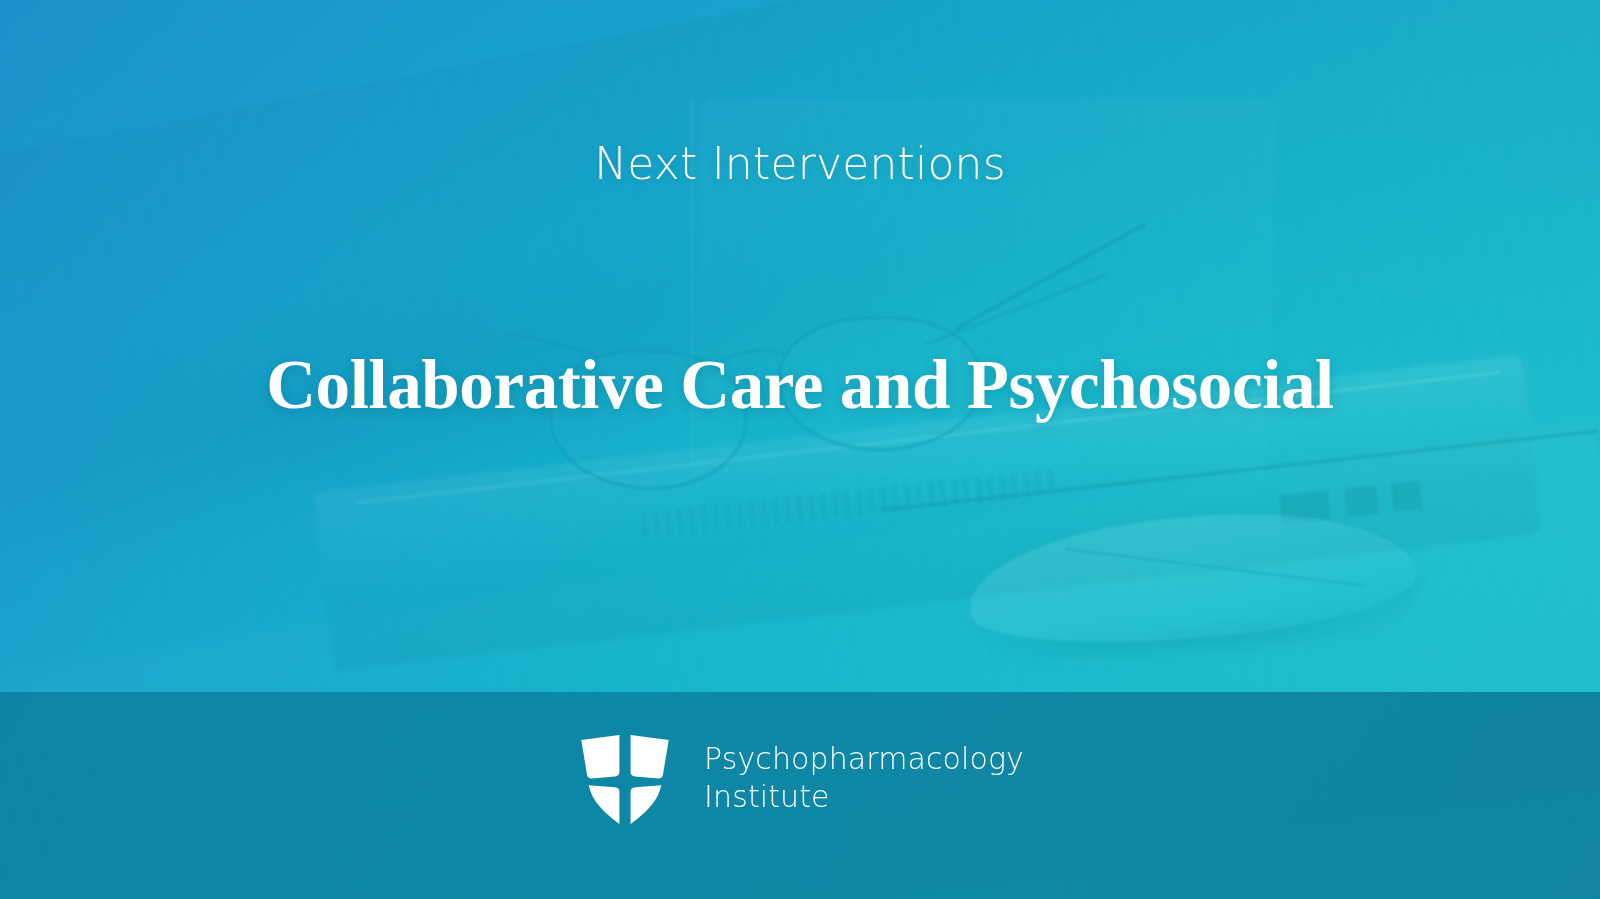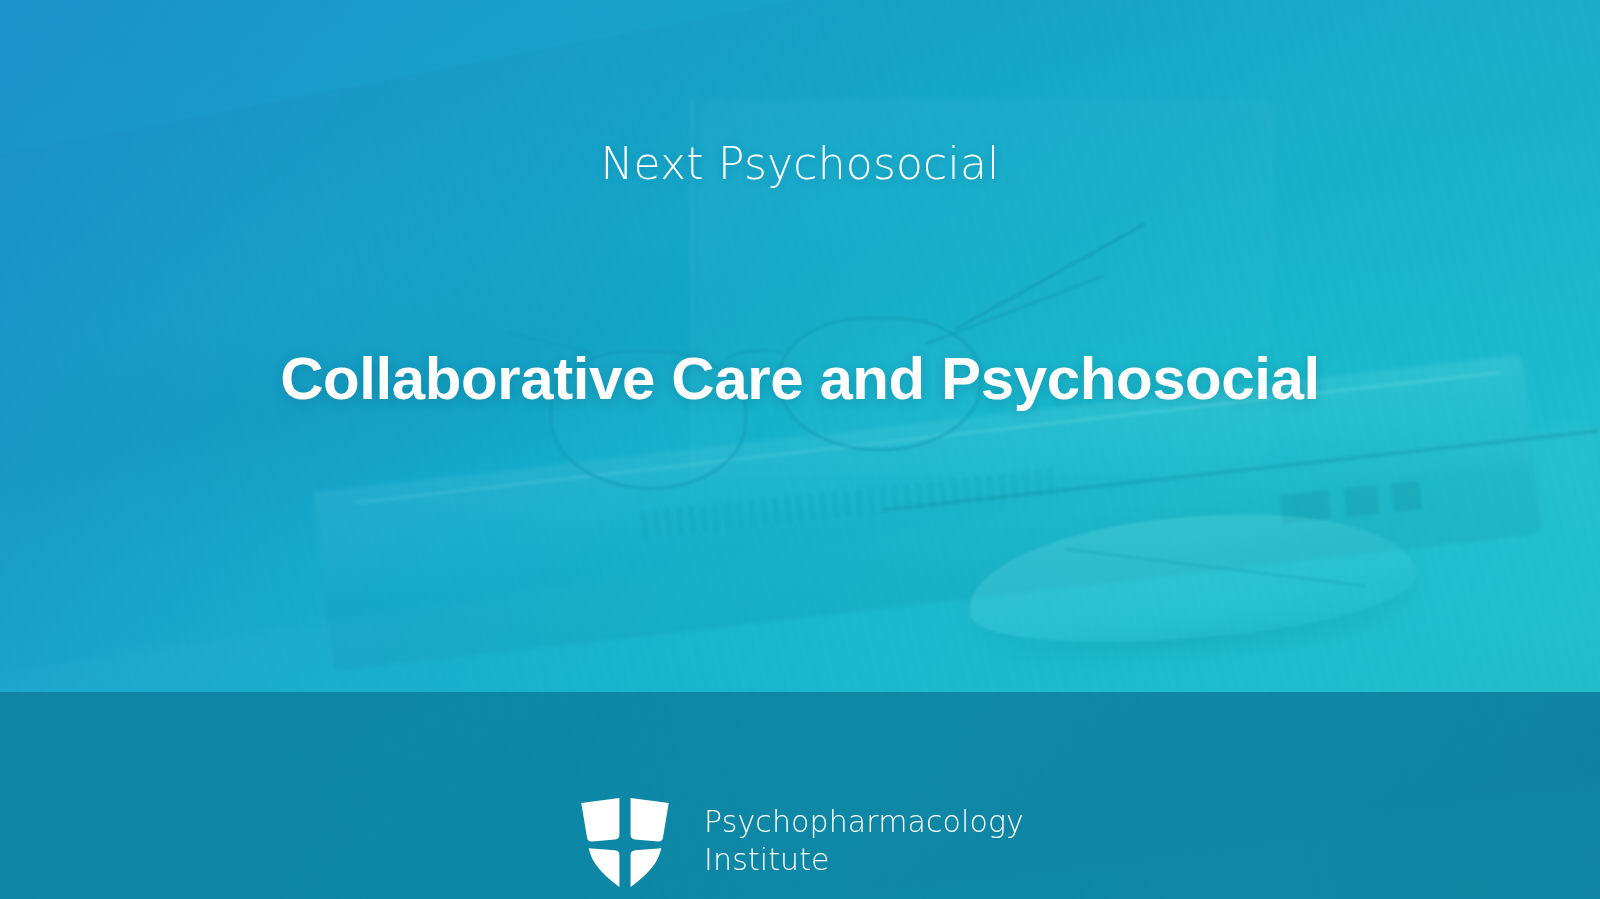--- a/index.html
+++ b/index.html
@@ -295,21 +295,21 @@
     background: rgba(6,92,126,0.22);
   }
 
   .footer-content {
     position: absolute;
     left: 0;
     right: 0;
     bottom: 0;
     height: 226px;
     display: flex;
-    align-items: flex-end;
+    align-items: center;
     justify-content: center;
     gap: 28px;
   }
 
   .logo-lockup {
     display: flex;
     align-items: center;
     gap: 30px;
     transform: translateY(-8px);
   }
@@ -348,22 +348,22 @@
     text-shadow: 0 1px 8px rgba(0,50,75,0.18);
   }
 
   .title {
     position: absolute;
     left: 96px;
     right: 96px;
     top: 336px;
     text-align: center;
     color: #ffffff;
-    font-family: Liberation Sans, sans-serif;
-    font-size: 60px;
+    font-family: Liberation Serif, serif;
+    font-size: 69px;
     font-weight: bold;
     line-height: 1.44;
     letter-spacing: -0.4px;
     text-shadow: 0 2px 12px rgba(0,55,80,0.20);
   }
 </style>
 </head>
 <body>
 
 <div class="slide">
@@ -391,21 +391,21 @@
     </div>
 
     <div class="mouse-shadow"></div>
     <div class="mouse"></div>
     <div class="mouse-split"></div>
   </div>
 
   <div class="tint"></div>
   <div class="tint2"></div>
 
-  <div class="kicker">Next Psychosocial</div>
+  <div class="kicker">Next Interventions</div>
 
   <div class="title">
     <div>Collaborative Care and Psychosocial</div>
   </div>
 
   <div class="footer-band">
     <div class="footer-band-overlay"></div>
   </div>
 
   <div class="footer-content">

